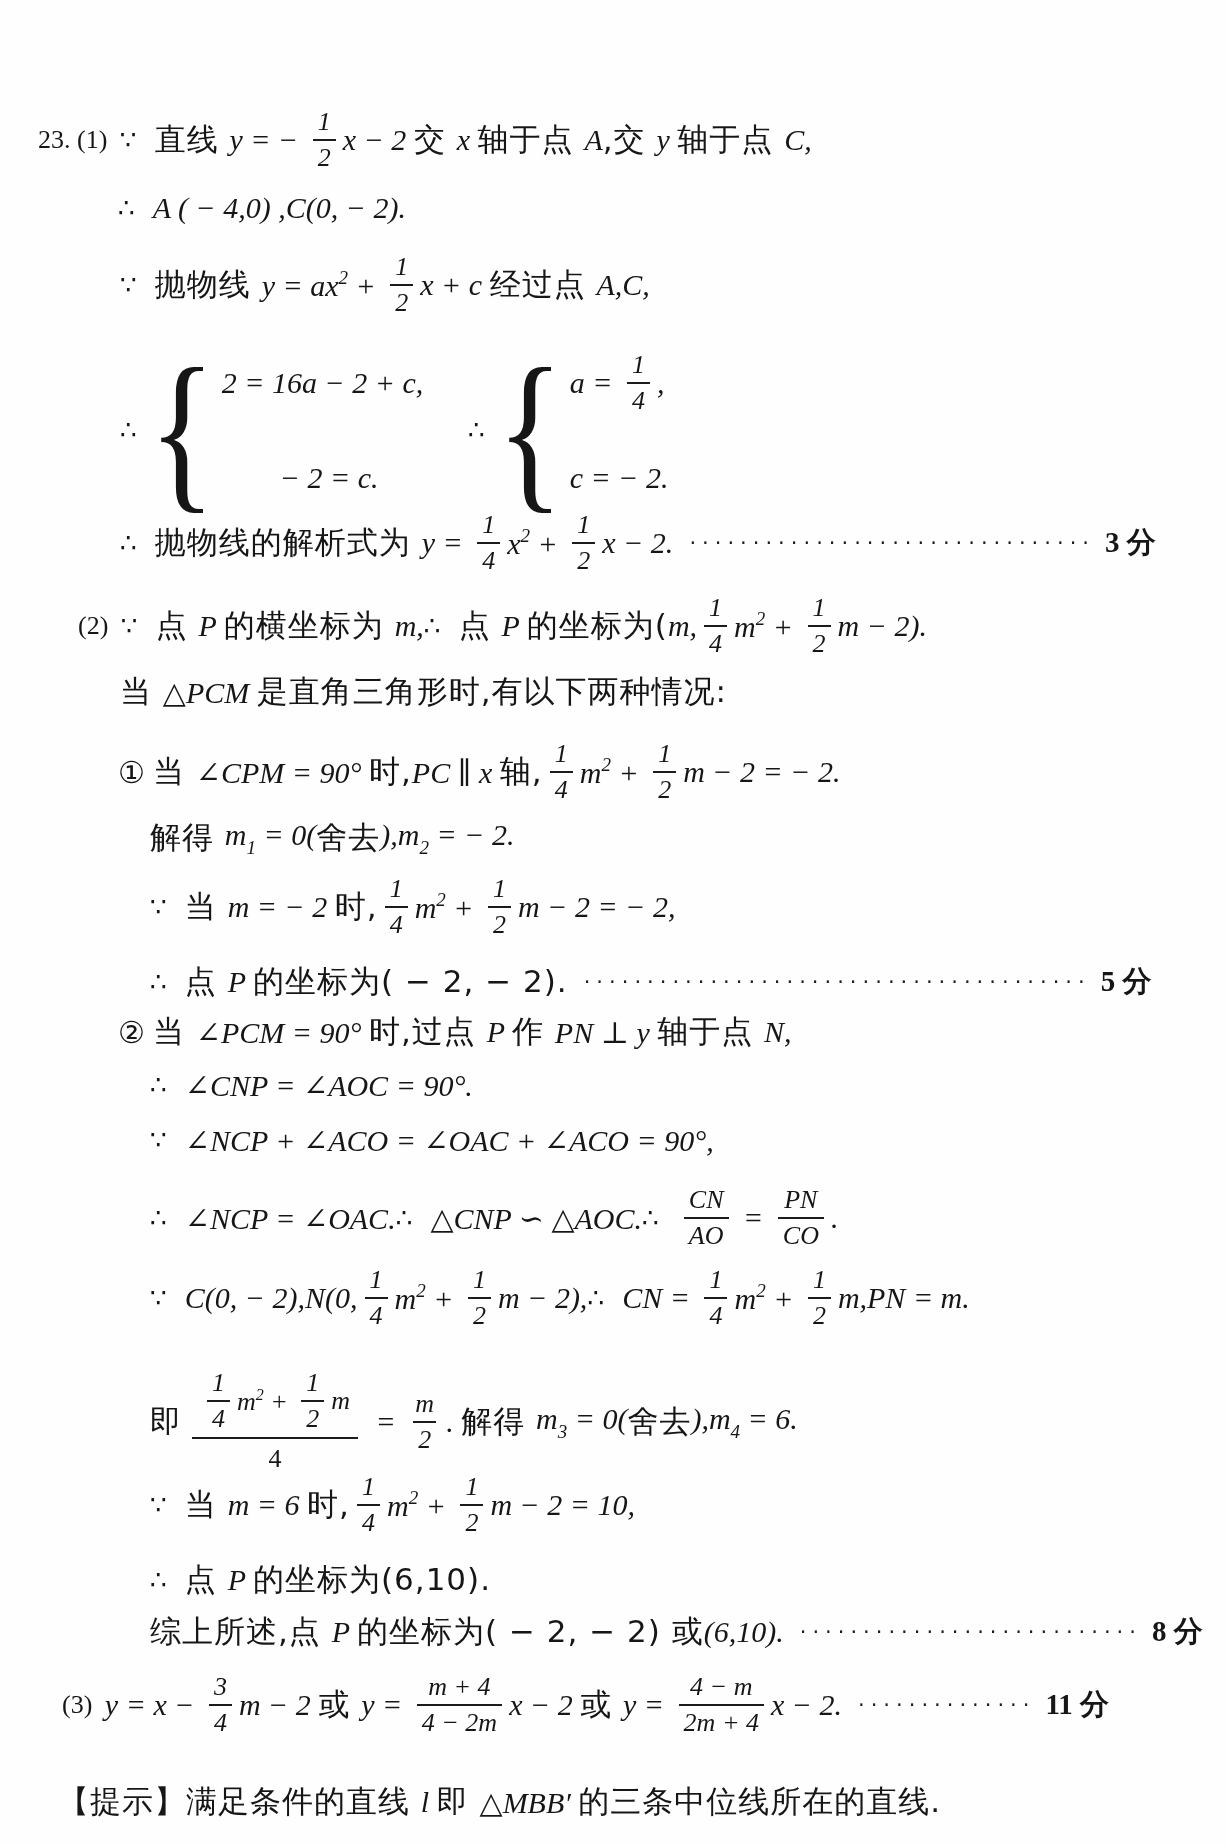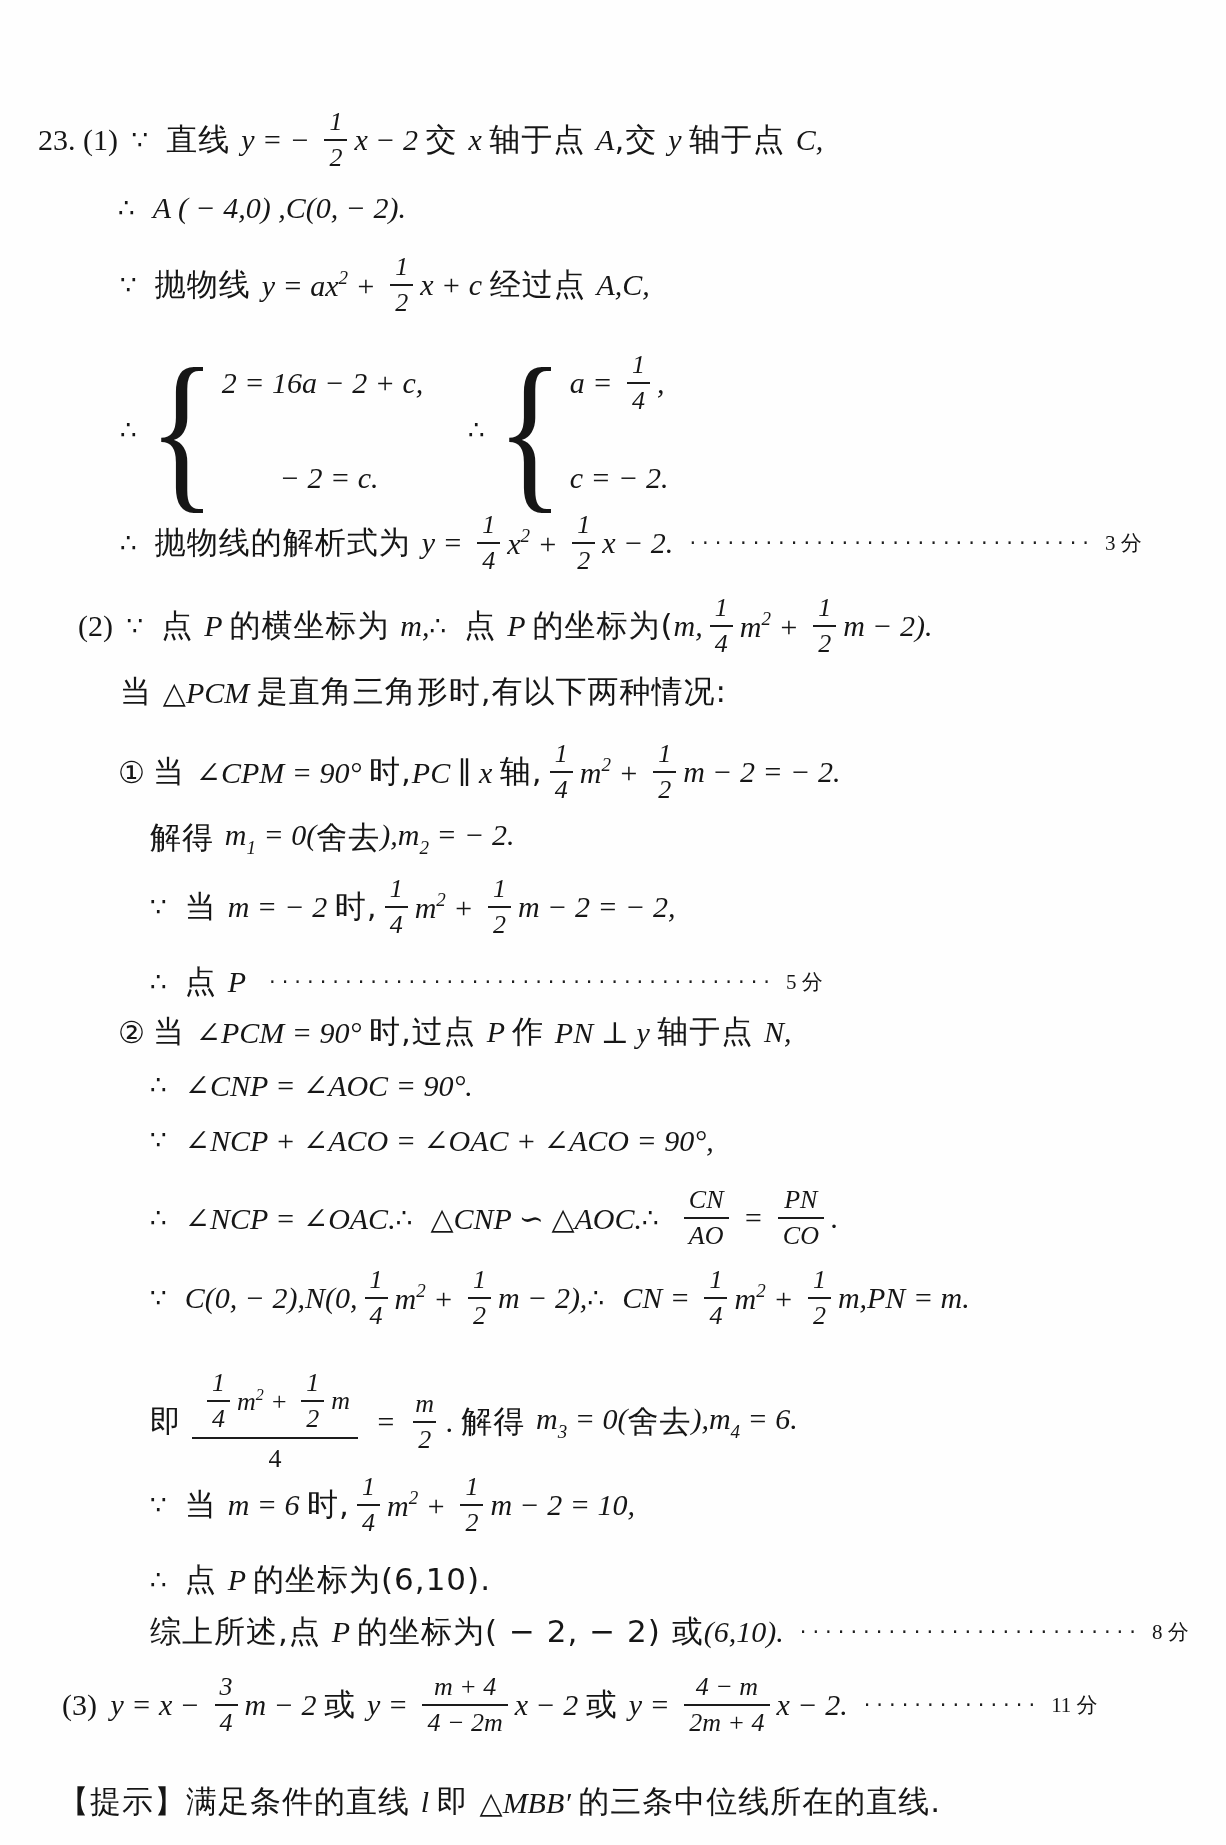--- a/index.html
+++ b/index.html
@@ -12,21 +12,21 @@
     position:absolute;display:flex;align-items:center;height:44px;
     white-space:pre;
   }
   .fl{height:80px;}
   .tall{height:124px;}
   .sys{height:190px;}
   .cn{font-family:"DejaVu Sans","Liberation Sans",sans-serif;font-size:31px;letter-spacing:1px;}
   .mseg{font-family:"Liberation Serif","DejaVu Serif",serif;font-style:italic;font-size:30px;}
   .sym{font-family:"DejaVu Sans",sans-serif;font-size:26px;margin-right:10px;}
   .circ{font-family:"DejaVu Sans",sans-serif;font-size:30px;margin-right:8px;}
-  .num{font-family:"Liberation Serif",serif;font-size:30px;margin-right:6px;}
+  .num{font-family:"Liberation Serif",serif;font-size:26px;margin-right:6px;}
   .sup{font-size:19px;vertical-align:12px;font-style:italic;font-family:"Liberation Serif",serif;}
   .sub{font-size:19px;vertical-align:-9px;font-style:italic;font-family:"Liberation Serif",serif;}
   .frac{
     display:inline-flex;flex-direction:column;align-items:center;
     font-family:"Liberation Serif",serif;font-style:normal;font-size:26px;
     line-height:1;margin:0 7px;
   }
   .frac.it{font-style:italic;justify-content:center;}
   .frac .fn{display:block;padding:0 5px 4px;}
   .frac .fd{display:block;border-top:2px solid #1c1c1c;padding:4px 5px 0;}
@@ -40,21 +40,21 @@
     font-family:"Liberation Serif",serif;font-style:normal;font-size:140px;
     font-weight:400;line-height:1;transform:scaleY(1.25);margin:0 6px 0 2px;
   }
   .syscol{display:flex;flex-direction:column;}
   .sysrow{display:flex;align-items:center;height:95px;}
   .pad2{padding-left:58px;}
   .dots{
     font-family:"DejaVu Sans",sans-serif;font-size:21px;letter-spacing:6px;
     margin-left:16px;color:#1e1e1e;
   }
-  .score{font-family:"Liberation Serif",serif;font-size:21px;margin-left:10px;white-space:nowrap;}
+  .score{font-family:"Liberation Serif",serif;font-size:29px;margin-left:10px;white-space:nowrap;font-weight:bold;}
 </style>
 </head>
 <body>
 
 <div class="page">
 
   <div class="line fl" style="top:100px;left:38px;">
     <span class="num">23. (1) </span>
     <span class="sym">∵ </span>
     <span class="cn">直线 </span>
@@ -172,20 +172,21 @@
     <span class="frac"><i class="fn">1</i><i class="fd">4</i></span>
     <span class="mseg"><i>m</i><i class="sup">2</i><i> + </i></span>
     <span class="frac"><i class="fn">1</i><i class="fd">2</i></span>
     <span class="mseg">m − 2 = − 2,</span>
   </div>
 
   <div class="line" style="top:960px;left:150px;">
     <span class="sym">∴ </span>
     <span class="cn">点 </span>
     <span class="mseg">P </span>
+    <span class="cn">的坐标为( − 2, − 2).</span>
     <span class="dots">········································</span>
     <span class="score">5 分</span>
   </div>
 
   <div class="line" style="top:1010px;left:118px;">
     <span class="circ">②</span>
     <span class="cn">当 </span>
     <span class="mseg">∠PCM = 90° </span>
     <span class="cn">时,过点 </span>
     <span class="mseg">P </span>

